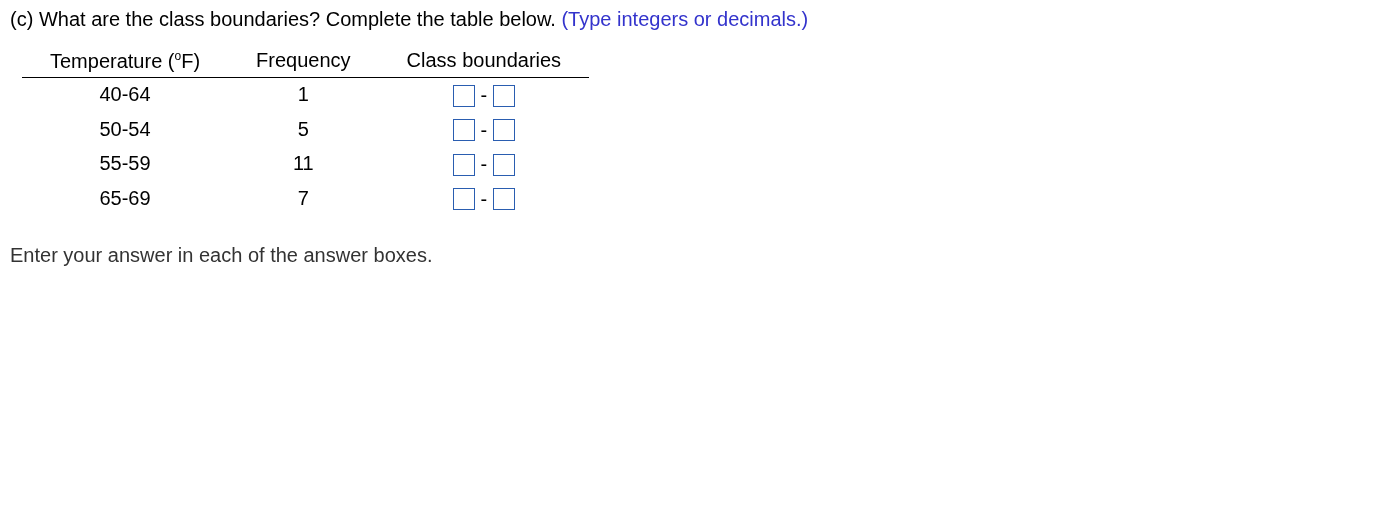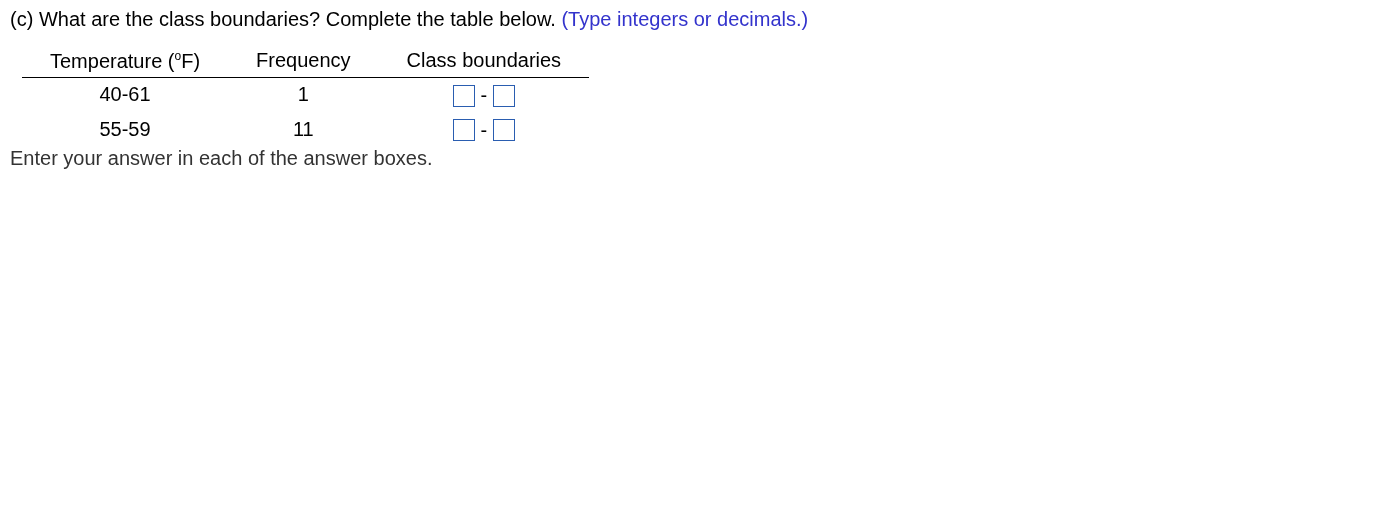--- a/index.html
+++ b/index.html
@@ -37,21 +37,21 @@
     width: 22px;
     height: 22px;
     border: 1.5px solid #2a5db0;
     background: #fff;
     box-sizing: border-box;
     padding: 0;
     text-align: center;
     font-size: 16px;
   }
   .dash { color:#000; }
-  .footer-line { color:#333; }
+  .footer-line { margin-top: 28px; color:#333; }
   .sup { font-size: 0.6em; vertical-align: super; }
 </style>
 </head>
 <body>
 
 <div class="question-line">
   <span>(c)</span>
   <span>What are the class boundaries? Complete the table below.</span>
   <span class="instruction">(Type integers or decimals.)</span>
 </div>
@@ -61,37 +61,59 @@
     <tr>
       <th>
         <span>Temperature (</span><span class="sup">o</span><span>F)</span>
       </th>
       <th>Frequency</th>
       <th>Class boundaries</th>
     </tr>
   </thead>
   <tbody>
     <tr>
-      <td>40-61</td>
+      <td>40-64</td>
       <td>1</td>
+      <td>
+        <span class="boundary-cell">
+          <input class="answer-box" value="" style="">
+          <span class="dash">-</span>
+          <input class="answer-box" value="" style="">
+        </span>
+      </td>
+    </tr>
+    <tr>
+      <td>50-54</td>
+      <td>5</td>
       <td>
         <span class="boundary-cell">
           <input class="answer-box" value="" style="">
           <span class="dash">-</span>
           <input class="answer-box" value="" style="">
         </span>
       </td>
     </tr>
     <tr>
       <td>55-59</td>
       <td>11</td>
       <td>
         <span class="boundary-cell">
           <input class="answer-box" value="" style="">
           <span class="dash">-</span>
           <input class="answer-box" value="" style="">
         </span>
       </td>
     </tr>
+    <tr>
+      <td>65-69</td>
+      <td>7</td>
+      <td>
+        <span class="boundary-cell">
+          <input class="answer-box" value="" style="">
+          <span class="dash">-</span>
+          <input class="answer-box" value="" style="">
+        </span>
+      </td>
+    </tr>
   </tbody>
 </table>
 
 <div class="footer-line">Enter your answer in each of the answer boxes.</div>
 
 </body></html>

